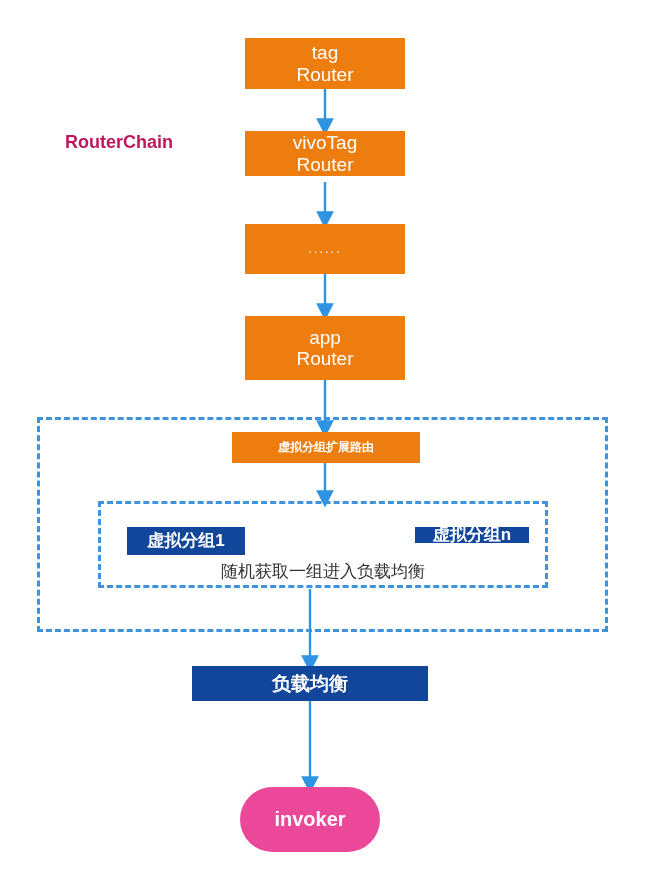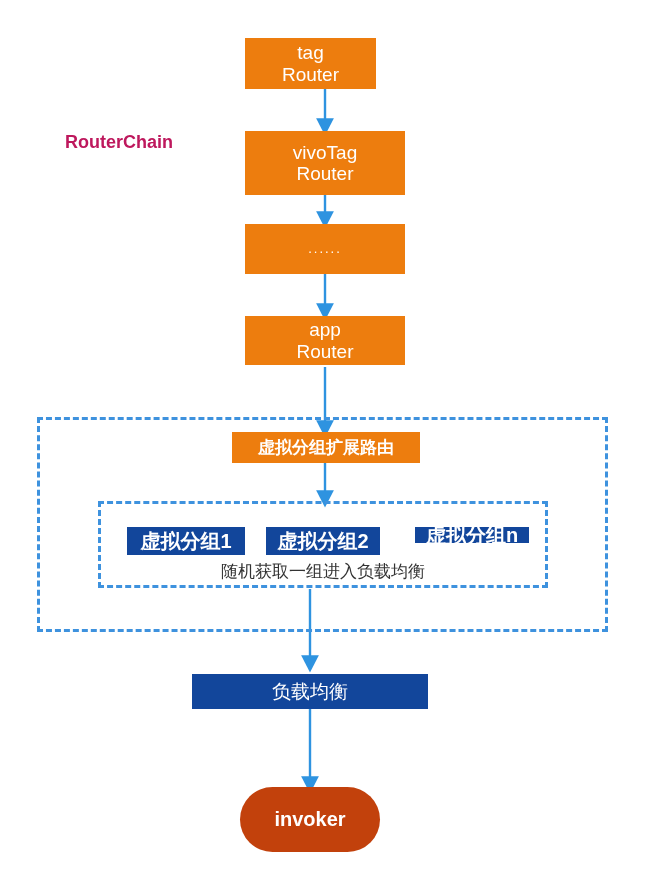--- a/index.html
+++ b/index.html
@@ -36,43 +36,42 @@
     line-height: 1.12;
     white-space: pre-line;
   }
   .node-orange {
     background: #ED7D0E;
   }
   .node-blue {
     background: #12469B;
   }
   .node-stadium {
-    background: #c2410c;
+    background: #ec4899;
     border-radius: 34px;
     text-align: center;
   }
   .router-node {
     font-size: 19px;
   }
   .dots-node {
     font-size: 13px;
     letter-spacing: 2px;
   }
   .ext-route-node {
-    font-size: 17px;
+    font-size: 12px;
     font-weight: 600;
   }
   .vgroup-node {
-    font-size: 20px;
+    font-size: 17px;
     font-weight: 600;
   }
   .lb-node {
     font-size: 19px;
-    font-weight: 400;
-    margin-top: 8px;
+    font-weight: 700;
   }
   .invoker-node {
     font-size: 20px;
     font-weight: 600;
   }
   .plain-label {
     position: absolute;
     color: #be185d;
     font-weight: bold;
   }
@@ -115,36 +114,35 @@
       <line x1="310" y1="701" x2="310" y2="784"></line>
     </g>
   </svg>
 
   <div class="dashbox" style="left:37px; top:417px; width:571px; height:215px;"></div>
 
   <div class="dashbox" style="left:98px; top:501px; width:450px; height:87px;"></div>
 
   <div class="plain-label chain-label" style="left:65px; top:132px;">RouterChain</div>
 
-  <div class="node node-orange router-node" style="left:245px; top:38px; width:131px; height:51px;">tag
+  <div class="node node-orange router-node" style="left:245px; top:38px; width:160px; height:51px;">tag
 Router</div>
 
-  <div class="node node-orange router-node" style="left:245px; top:131px; width:160px; height:64px;">vivoTag
+  <div class="node node-orange router-node" style="left:245px; top:131px; width:160px; height:45px;">vivoTag
 Router</div>
 
   <div class="node node-orange dots-node" style="left:245px; top:224px; width:160px; height:50px;">......</div>
 
-  <div class="node node-orange router-node" style="left:245px; top:316px; width:160px; height:49px;">app
+  <div class="node node-orange router-node" style="left:245px; top:316px; width:160px; height:64px;">app
 Router</div>
 
   <div class="node node-orange ext-route-node" style="left:232px; top:432px; width:188px; height:31px;">虚拟分组扩展路由</div>
 
   <div class="node node-blue vgroup-node" style="left:127px; top:527px; width:118px; height:28px;">虚拟分组1</div>
 
-  <div class="node node-blue vgroup-node" style="left:266px; top:527px; width:114px; height:28px;">虚拟分组2</div>
 
   <div class="node node-blue vgroup-node" style="left:415px; top:527px; width:114px; height:16px;">虚拟分组n</div>
 
   <div class="random-label" style="left:98px; top:560px; width:450px;">随机获取一组进入负载均衡</div>
 
   <div class="node node-blue lb-node" style="left:192px; top:666px; width:236px; height:35px;">负载均衡</div>
 
   <div class="node node-stadium invoker-node" style="left:240px; top:787px; width:140px; height:65px;">invoker</div>
 
 </div>

